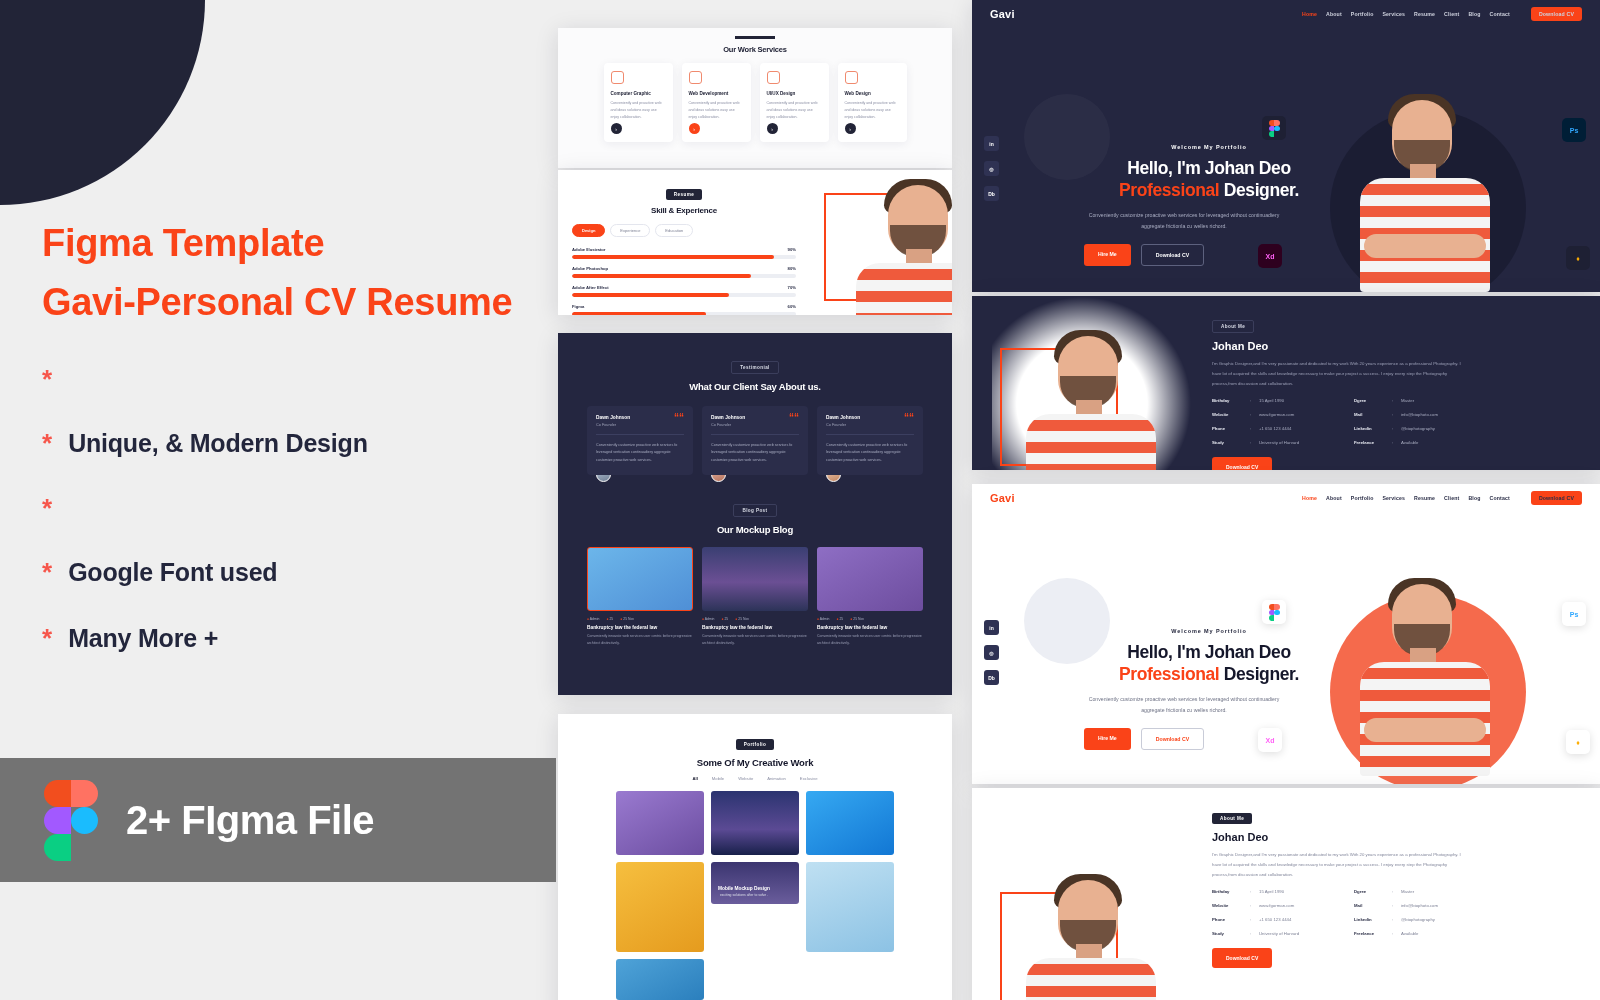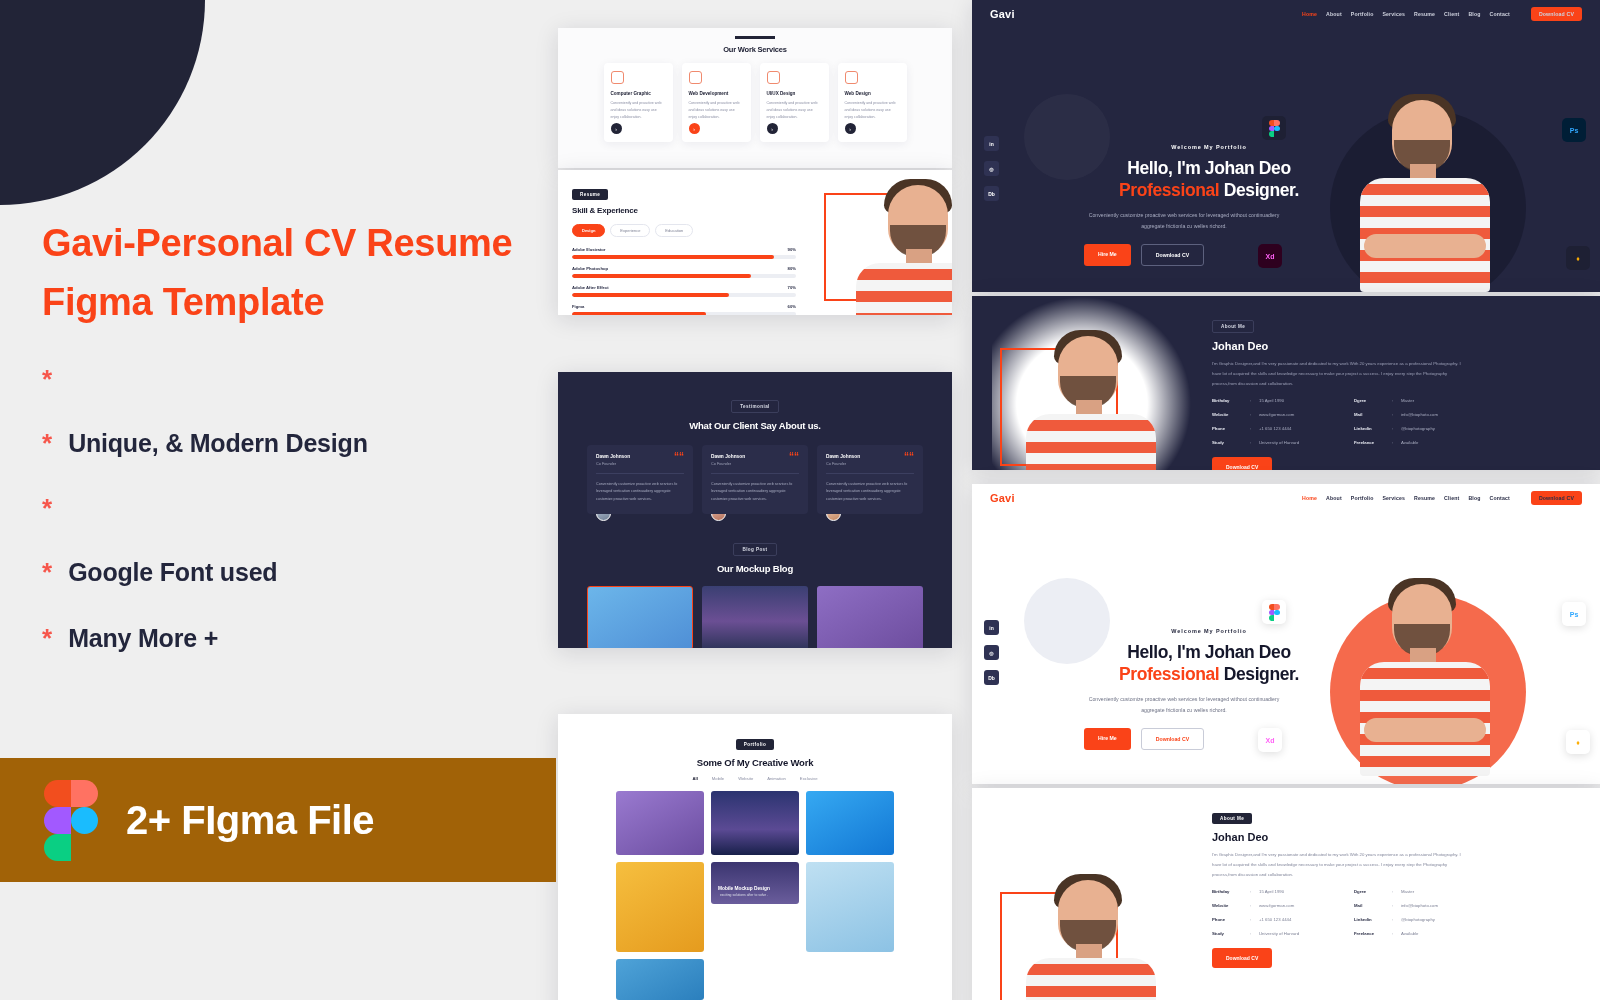--- a/index.html
+++ b/index.html
@@ -32,40 +32,40 @@
     display:flex; align-items:baseline; gap:16px;
     margin-bottom:37px;
   }
   .promo-star{ color:#f6564b; font-size:26px; line-height:1; font-weight:600; }
   .promo-item-text{
     font-size:25px; color:#23263c; font-weight:600; letter-spacing:-0.2px;
   }
 
   .figma-banner{
     position:absolute; left:0; top:758px; width:556px; height:124px;
-    background:#a16207; display:flex; align-items:center; padding-left:44px; gap:28px;
+    background:#737373; display:flex; align-items:center; padding-left:44px; gap:28px;
   }
   .figma-logo{ width:54px; height:80px; position:relative; }
   .fg{ position:absolute; }
   .fg-tl{ left:0; top:0; width:27px; height:27px; background:#f24e1e; border-radius:14px 0 0 14px;}
   .fg-tr{ left:27px; top:0; width:27px; height:27px; background:#ff7262; border-radius:0 14px 14px 0;}
   .fg-ml{ left:0; top:27px; width:27px; height:27px; background:#a259ff; border-radius:14px 0 0 14px;}
   .fg-mr{ left:27px; top:27px; width:27px; height:27px; background:#1abcfe; border-radius:50%;}
   .fg-bl{ left:0; top:54px; width:27px; height:27px; background:#0acf83; border-radius:14px 0 0 14px;}
   .figma-text{ color:#fff; font-size:40px; font-weight:bold; letter-spacing:-0.5px; }
 
   
   .mock{ position:absolute; overflow:hidden; background:#fff;
          box-shadow:0 4px 22px rgba(20,24,50,.13); }
   .dark{ background:#242640; }
 
   
   #mock-services{ left:558px; top:28px; width:394px; height:140px; background:#fbfbfc; }
   #mock-resume{ left:558px; top:170px; width:394px; height:145px; background:#fff; }
-  #mock-testimonial{ left:558px; top:333px; width:394px; height:276px;margin-top:39px; }
+  #mock-testimonial{ left:558px; top:333px; width:394px; height:362px; }
   #mock-portfolio{ left:558px; top:714px; width:394px; height:300px; }
 
   
   #mock-hero-dark{ left:972px; top:0px; width:628px; height:292px; }
   #mock-about-dark{ left:972px; top:296px; width:628px; height:174px; }
   #mock-hero-light{ left:972px; top:484px; width:628px; height:300px; }
   #mock-about-light{ left:972px; top:788px; width:628px; height:226px; }
 
   
   .nav{ display:flex; align-items:center; height:28px; padding:0 18px; }
@@ -179,21 +179,21 @@
   .svc-desc{ font-size:3.6px; line-height:1.9; color:#8a8ea3; margin-top:4px; }
   .svc-dot{
     position:absolute; left:7px; bottom:8px; width:11px; height:11px; border-radius:50%;
     background:#222437; display:flex; align-items:center; justify-content:center;
     color:#fff; font-size:5px;
   }
   .svc-dot.hot{ background:#fa4318; }
 
   
   .res-wrap{ display:flex; padding:12px 14px; gap:10px; height:100%; }
-  .res-left{ flex:1; }
+  .res-left{ flex:1;text-align:center; }
   .res-title{ font-size:8px; color:#15172b; margin:6px 0 9px; }
   .res-tabs{ display:flex; gap:5px; margin-bottom:10px; }
   .res-tab{ font-size:4px; padding:3px 9px; border-radius:10px; color:#7d8194;
             border:1px solid #e4e6ee; }
   .res-tab.on{ background:#fa4318; color:#fff; border-color:#fa4318; font-weight:bold; }
   .skill{ margin-bottom:7px; }
   .skill-row{ display:flex; justify-content:space-between; font-size:4.2px;
               color:#2a2d46; font-weight:bold; margin-bottom:3px; }
   .skill-track{ height:4px; background:#eceef3; border-radius:3px; overflow:hidden; }
   .skill-fill{ height:100%; background:#fa4318; border-radius:3px; }
@@ -281,22 +281,22 @@
   .about-cta{ display:inline-block; margin-top:12px; background:#fa4318; color:#fff;
               font-size:5px; font-weight:bold; padding:7px 14px; border-radius:3px; }
 </style>
 </head>
 <body>
 
 <div class="promo-circle"></div>
 
 <div class="promo">
   <div class="promo-title">
+    <div>Figma Template</div>
     <div>Gavi-Personal CV Resume</div>
-    <div>Figma Template</div>
   </div>
 
   <ul class="promo-list">
     <li>
       <span class="promo-star">*</span>
     </li>
     <li>
       <span class="promo-star">*</span>
       <span class="promo-item-text">Unique, &amp; Modern Design</span>
     </li>

